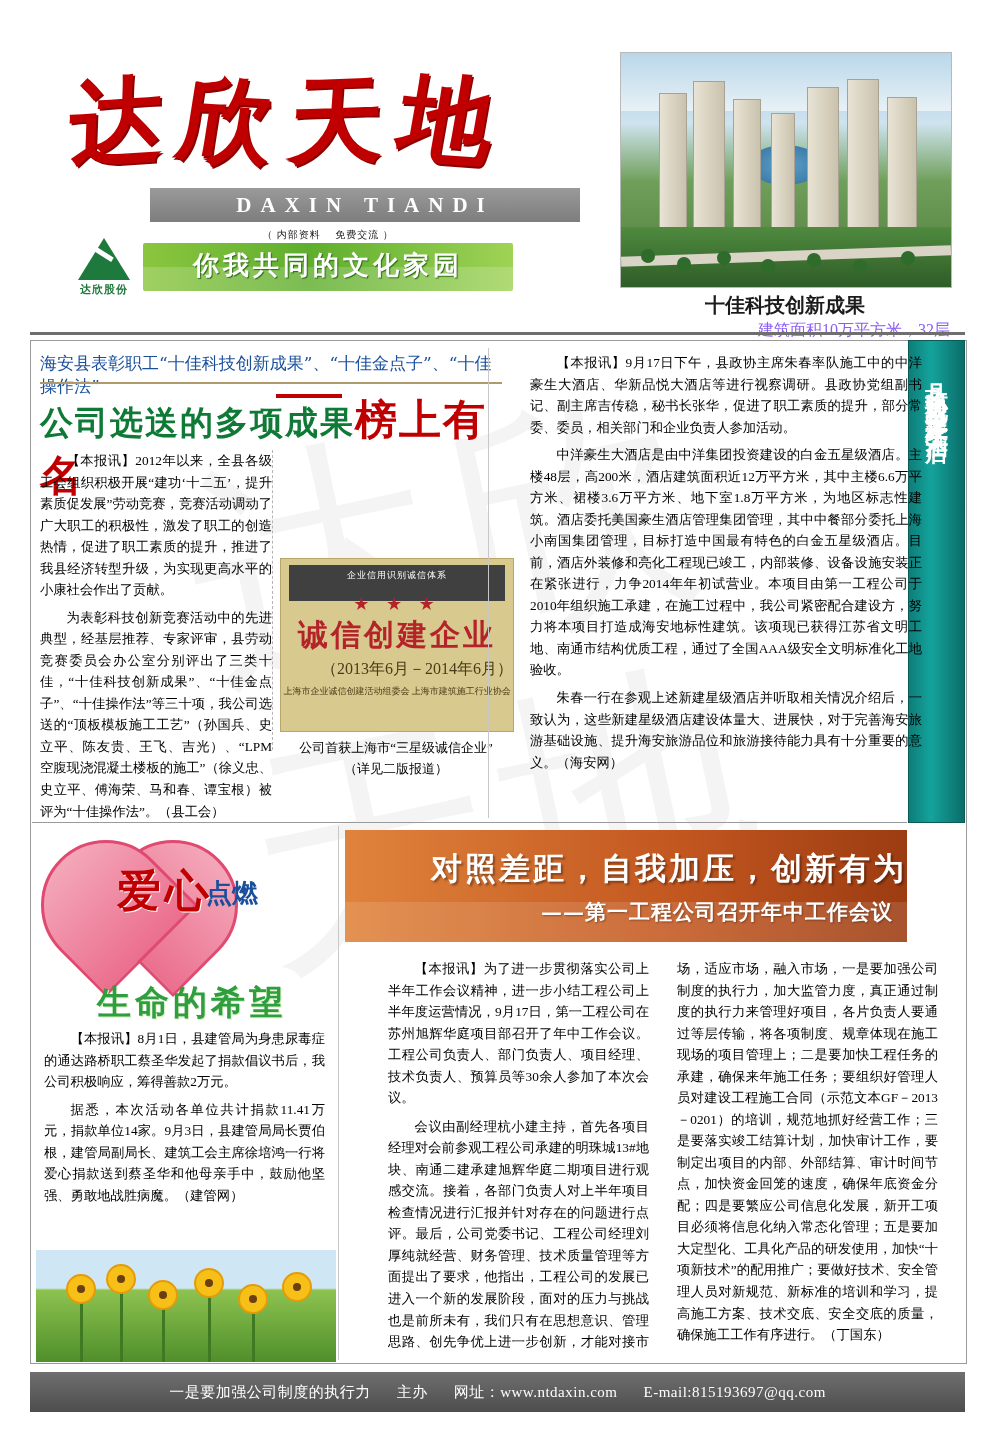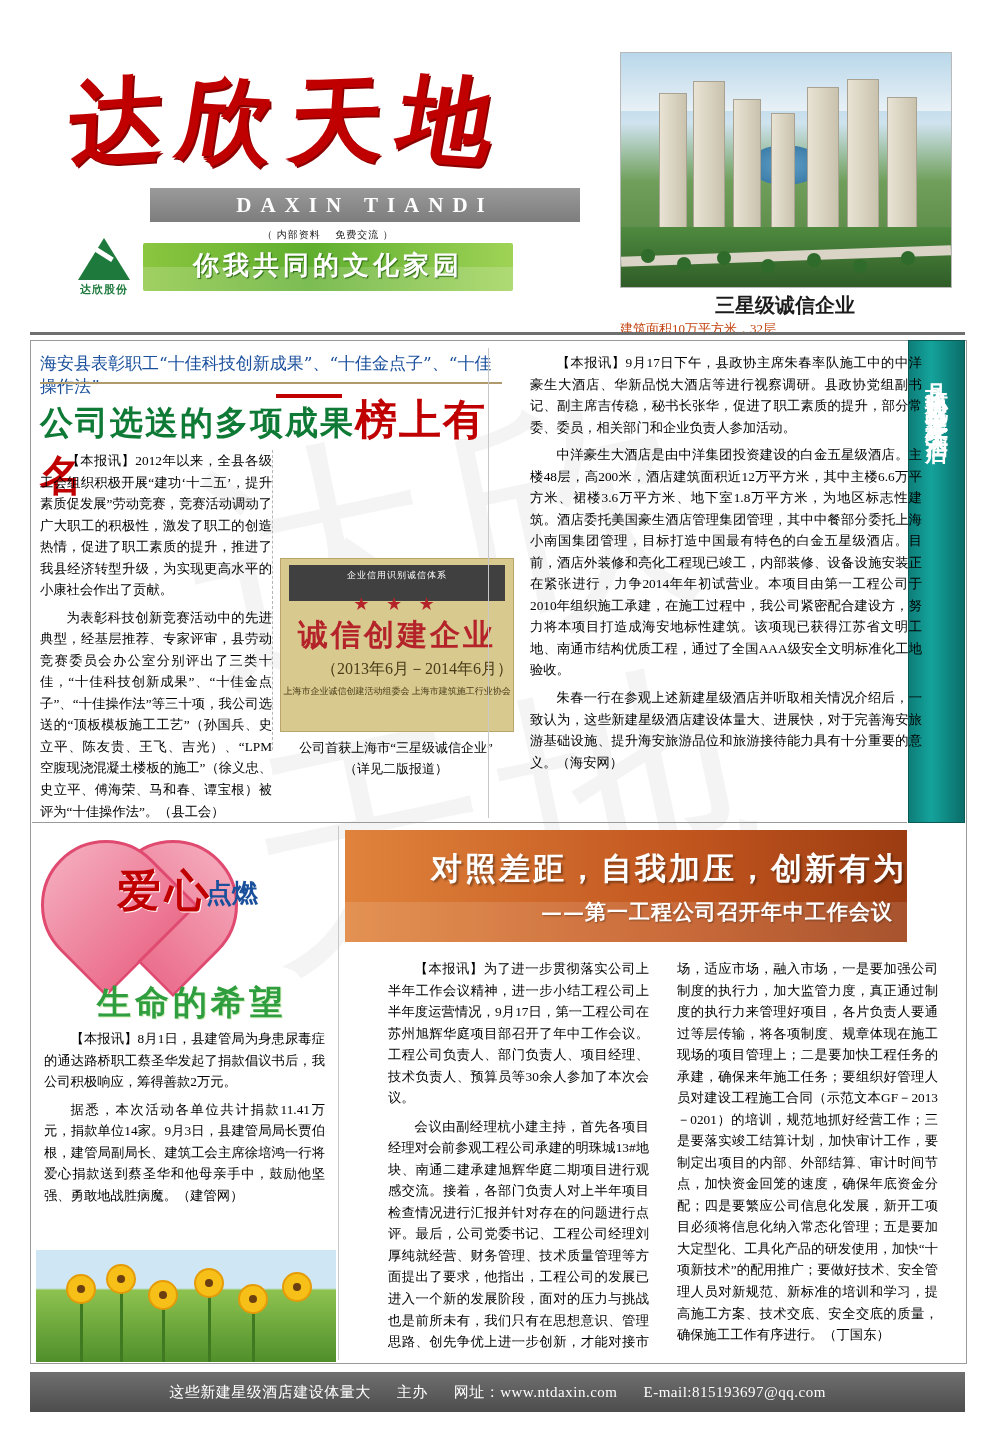--- a/index.html
+++ b/index.html
@@ -100,22 +100,22 @@
   }
   .hp-road{
     position:absolute;left:0;bottom:26px;width:100%;height:10px;background:#d9d4c6;transform:rotate(-2deg);
   }
   .hp-tree{position:absolute;width:14px;height:14px;border-radius:50%;background:#2f6b2a;}
   .photo-caption{
     position:absolute;left:620px;top:292px;width:330px;text-align:center;
     font-family:"DejaVu Serif",serif;font-weight:bold;font-size:20px;color:#1b1b1b;
   }
   .photo-sub{
-    position:absolute;left:620px;top:320px;width:330px;text-align:left;
-    font-size:13px;color:#c2410c;
+    position:absolute;left:620px;top:320px;width:330px;text-align:right;
+    font-size:16px;color:#8b5cf6;
   }
   
   .frame{
     position:absolute;left:30px;top:340px;width:935px;height:1022px;
     border:1px solid #9a9a9a;
   }
   .teal-strip{
     position:absolute;left:908px;top:340px;width:57px;height:483px;
     background:linear-gradient(90deg,#0e7d78,#14a39c 40%,#0b6d69);
     border:1px solid #0a5a57;box-sizing:border-box;
@@ -311,21 +311,21 @@
       <div class="hp-green"></div>
       <div class="hp-road"></div>
       <div class="hp-tree" style="left:20px;top:196px;"></div>
       <div class="hp-tree" style="left:56px;top:204px;"></div>
       <div class="hp-tree" style="left:96px;top:198px;"></div>
       <div class="hp-tree" style="left:140px;top:206px;"></div>
       <div class="hp-tree" style="left:186px;top:200px;"></div>
       <div class="hp-tree" style="left:232px;top:206px;"></div>
       <div class="hp-tree" style="left:280px;top:198px;"></div>
     </div>
-    <div class="photo-caption">三星级诚信企业</div>
+    <div class="photo-caption">十佳科技创新成果</div>
     <div class="photo-sub">建筑面积10万平方米，32层</div>
   </div>
 
   <div class="topline"></div>
   <div class="frame"></div>
 
   <div class="teal-strip">
     <div class="vt">县政协视察中洋豪生大酒店</div>
   </div>
 
@@ -403,20 +403,20 @@
     <div class="a3-title">对照差距，自我加压，创新有为</div>
     <div class="a3-sub">——第一工程公司召开年中工作会议</div>
     <div class="a3-body">
       <p>【本报讯】为了进一步贯彻落实公司上半年工作会议精神，进一步小结工程公司上半年度运营情况，9月17日，第一工程公司在苏州旭辉华庭项目部召开了年中工作会议。工程公司负责人、部门负责人、项目经理、技术负责人、预算员等30余人参加了本次会议。</p>
       <p>会议由副经理杭小建主持，首先各项目经理对会前参观工程公司承建的明珠城13#地块、南通二建承建旭辉华庭二期项目进行观感交流。接着，各部门负责人对上半年项目检查情况进行汇报并针对存在的问题进行点评。最后，公司党委书记、工程公司经理刘厚纯就经营、财务管理、技术质量管理等方面提出了要求，他指出，工程公司的发展已进入一个新的发展阶段，面对的压力与挑战也是前所未有，我们只有在思想意识、管理思路、创先争优上进一步创新，才能对接市场，适应市场，融入市场，一是要加强公司制度的执行力，加大监管力度，真正通过制度的执行力来管理好项目，各片负责人要通过等层传输，将各项制度、规章体现在施工现场的项目管理上；二是要加快工程任务的承建，确保来年施工任务；要组织好管理人员对建设工程施工合同（示范文本GF－2013－0201）的培训，规范地抓好经营工作；三是要落实竣工结算计划，加快审计工作，要制定出项目的内部、外部结算、审计时间节点，加快资金回笼的速度，确保年底资金分配；四是要繁应公司信息化发展，新开工项目必须将信息化纳入常态化管理；五是要加大定型化、工具化产品的研发使用，加快“十项新技术”的配用推广；要做好技术、安全管理人员对新规范、新标准的培训和学习，提高施工方案、技术交底、安全交底的质量，确保施工工作有序进行。（丁国东）</p>
     </div>
   </div>
 
   <div class="footer">
     <div class="footer-inner">
-      <span>这些新建星级酒店建设体量大</span>
+      <span>一是要加强公司制度的执行力</span>
       <span>主办</span>
       <span>网址：www.ntdaxin.com</span>
       <span>E-mail:815193697@qq.com</span>
     </div>
   </div>
 
 </div>
 
 </body></html>

